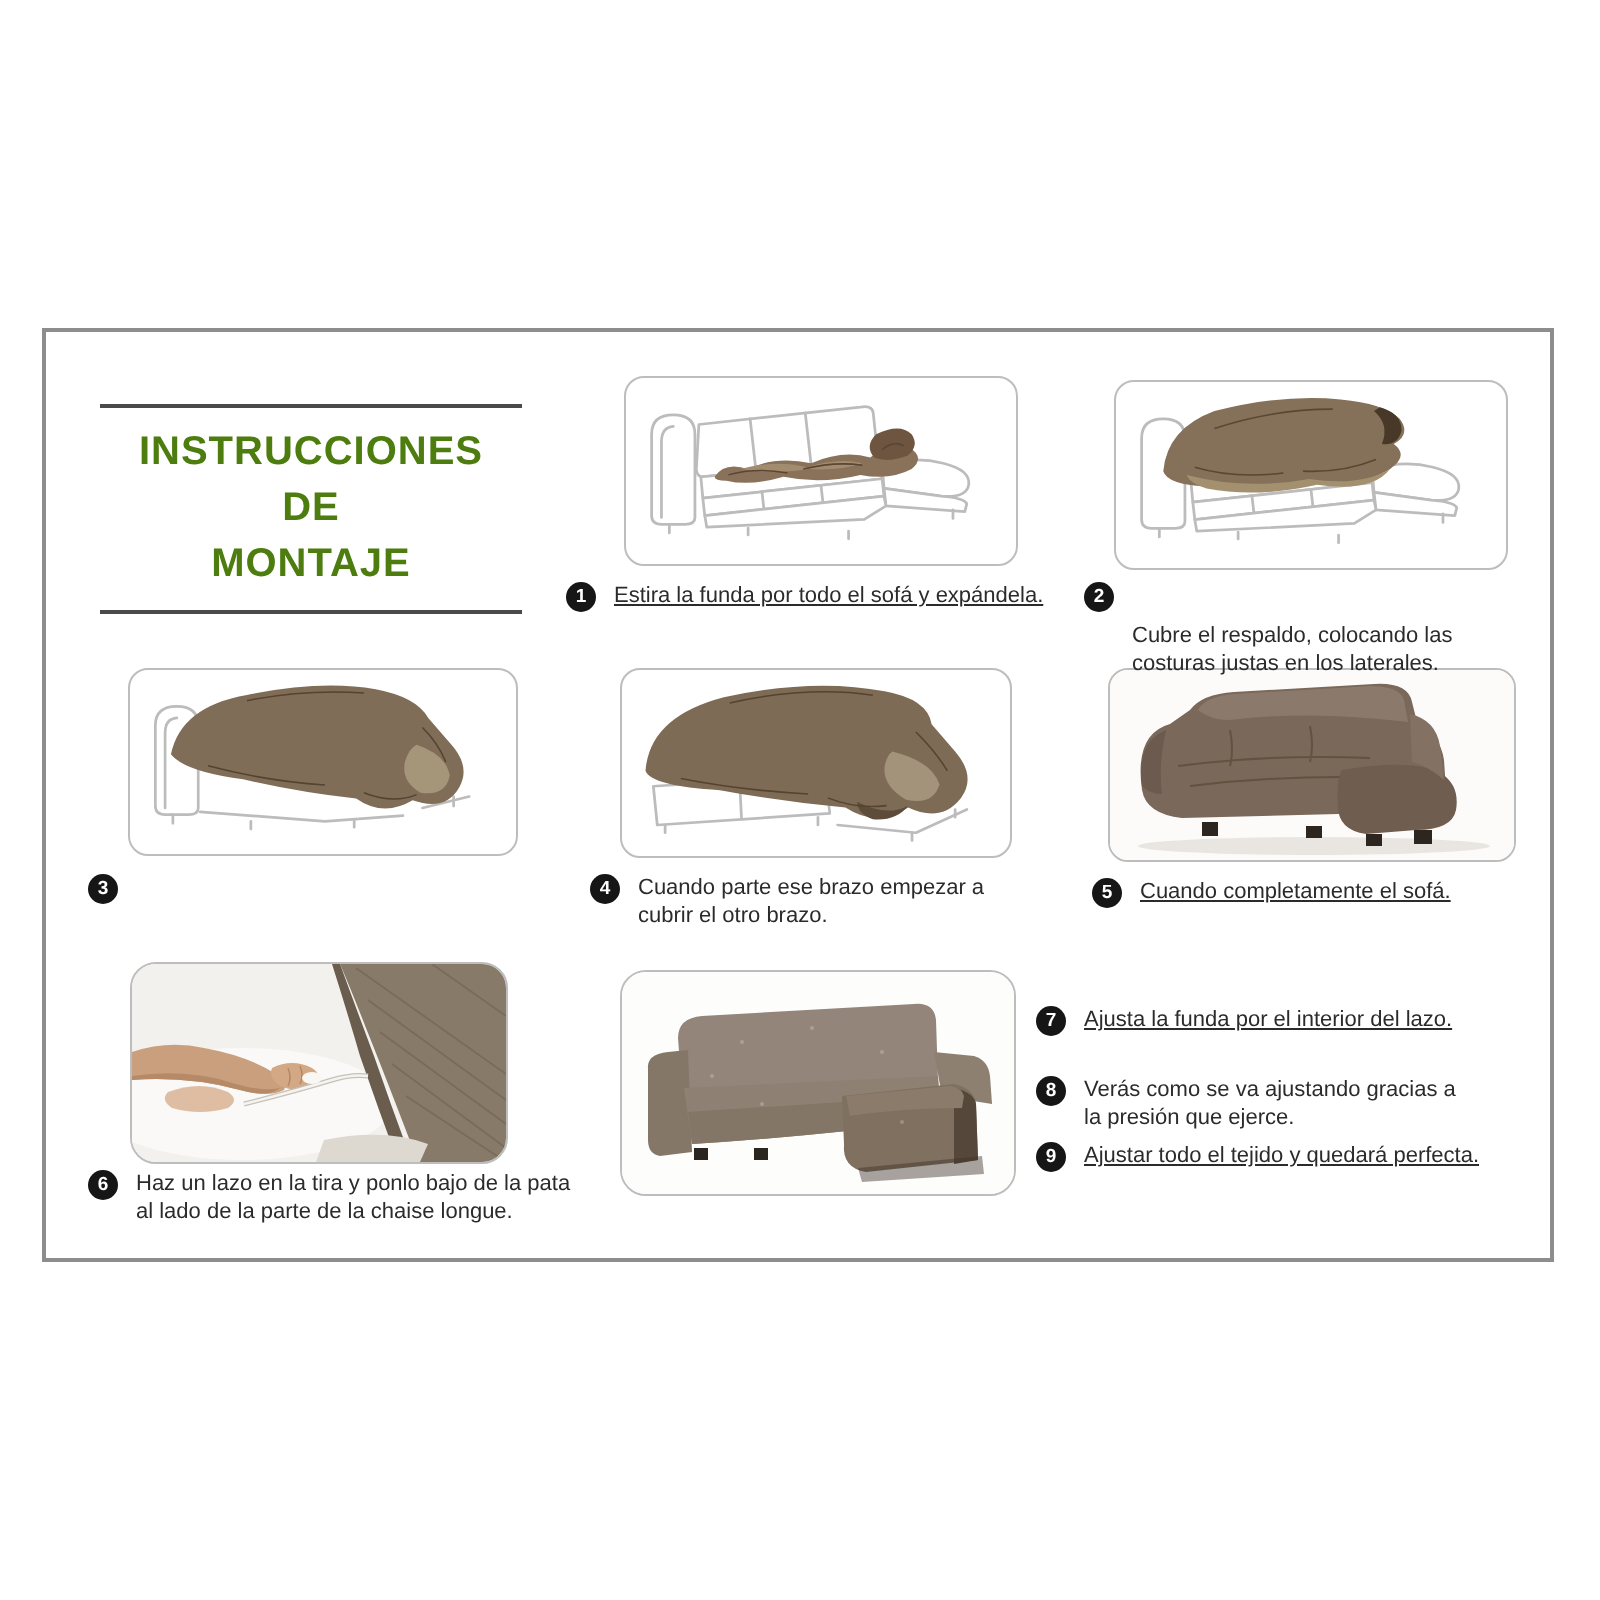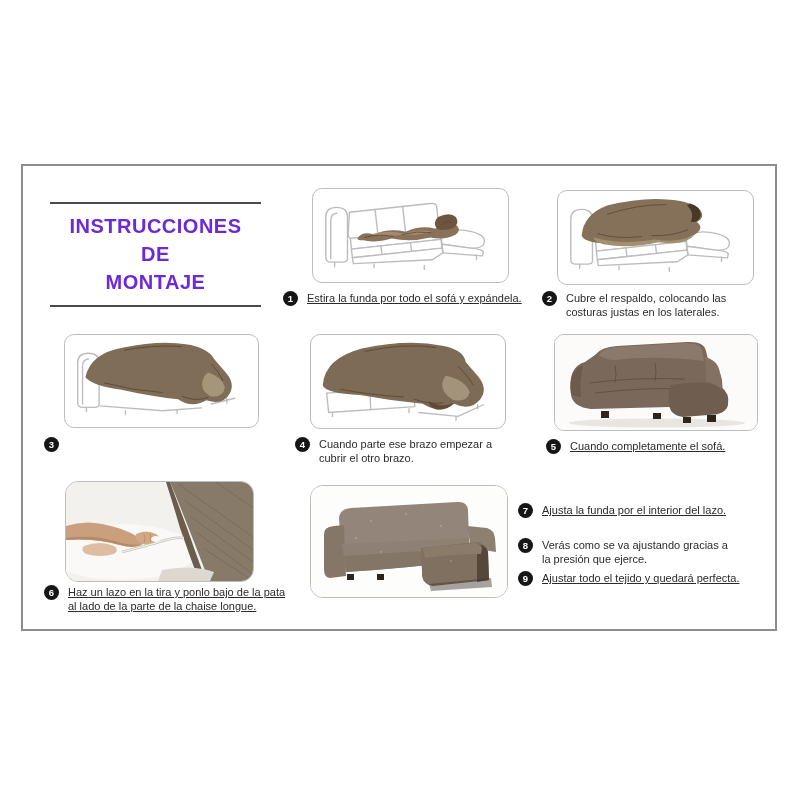--- a/index.html
+++ b/index.html
@@ -9,21 +9,21 @@
     -webkit-font-smoothing:antialiased;
   }
   .sheet{
     position:absolute;left:21px;top:164px;width:752px;height:463px;
     border:2px solid #8d8d8d;background:#ffffff;
   }
   .title-block{position:absolute;left:27px;top:36px;width:211px;text-align:center;}
   .rule{height:2px;background:#4a4a4a;}
   .title-text{
     font-weight:bold;font-size:20px;line-height:28px;letter-spacing:.5px;
-    color:#6d28d9;padding:8px 0 9px;
+    color:#4d7c0f;padding:8px 0 9px;
   }
   .panel{
     position:absolute;background:#ffffff;border:1.5px solid #bdbdbd;
     border-radius:10px;overflow:hidden;
   }
   .panel.big-radius{border-radius:13px;}
   .panel svg{display:block;width:100%;height:100%;}
   .cap{position:absolute;display:flex;align-items:flex-start;}
   .badge{
     width:15px;height:15px;flex:0 0 15px;border-radius:50%;
@@ -203,40 +203,40 @@
     </svg>
   </div>
 
   <div class="cap" style="left:260px;top:126px;">
     <span class="badge">1</span>
     <span class="cap-text nowrap">Estira la funda por todo el sofá y expándela.</span>
   </div>
 
   <div class="cap" style="left:519px;top:126px;">
     <span class="badge">2</span>
-    <span class="cap-text" style="width:182px;">Cubre el respaldo, colocando las costuras justas en los laterales.</span>
+    <span class="cap-text" style="width:182px;margin-top:20px;">Cubre el respaldo, colocando las costuras justas en los laterales.</span>
   </div>
 
   <div class="cap" style="left:21px;top:272px;">
     <span class="badge">3</span>
   </div>
 
   <div class="cap" style="left:272px;top:272px;">
     <span class="badge">4</span>
     <span class="cap-text" style="width:192px;">Cuando parte ese brazo empezar a cubrir el otro brazo.</span>
   </div>
 
   <div class="cap" style="left:523px;top:274px;">
     <span class="badge">5</span>
     <span class="cap-text nowrap">Cuando completamente el sofá.</span>
   </div>
 
   <div class="cap" style="left:21px;top:420px;">
     <span class="badge">6</span>
-    <span class="cap-text" style="width:220px;text-decoration:underline;">Haz un lazo en la tira y ponlo bajo de la pata al lado de la parte de la chaise longue.</span>
+    <span class="cap-text" style="width:220px;">Haz un lazo en la tira y ponlo bajo de la pata al lado de la parte de la chaise longue.</span>
   </div>
 
   <div class="cap" style="left:495px;top:338px;">
     <span class="badge">7</span>
     <span class="cap-text nowrap">Ajusta la funda por el interior del lazo.</span>
   </div>
 
   <div class="cap" style="left:495px;top:373px;">
     <span class="badge">8</span>
     <span class="cap-text" style="width:195px;">Verás como se va ajustando gracias a la presión que ejerce.</span>

